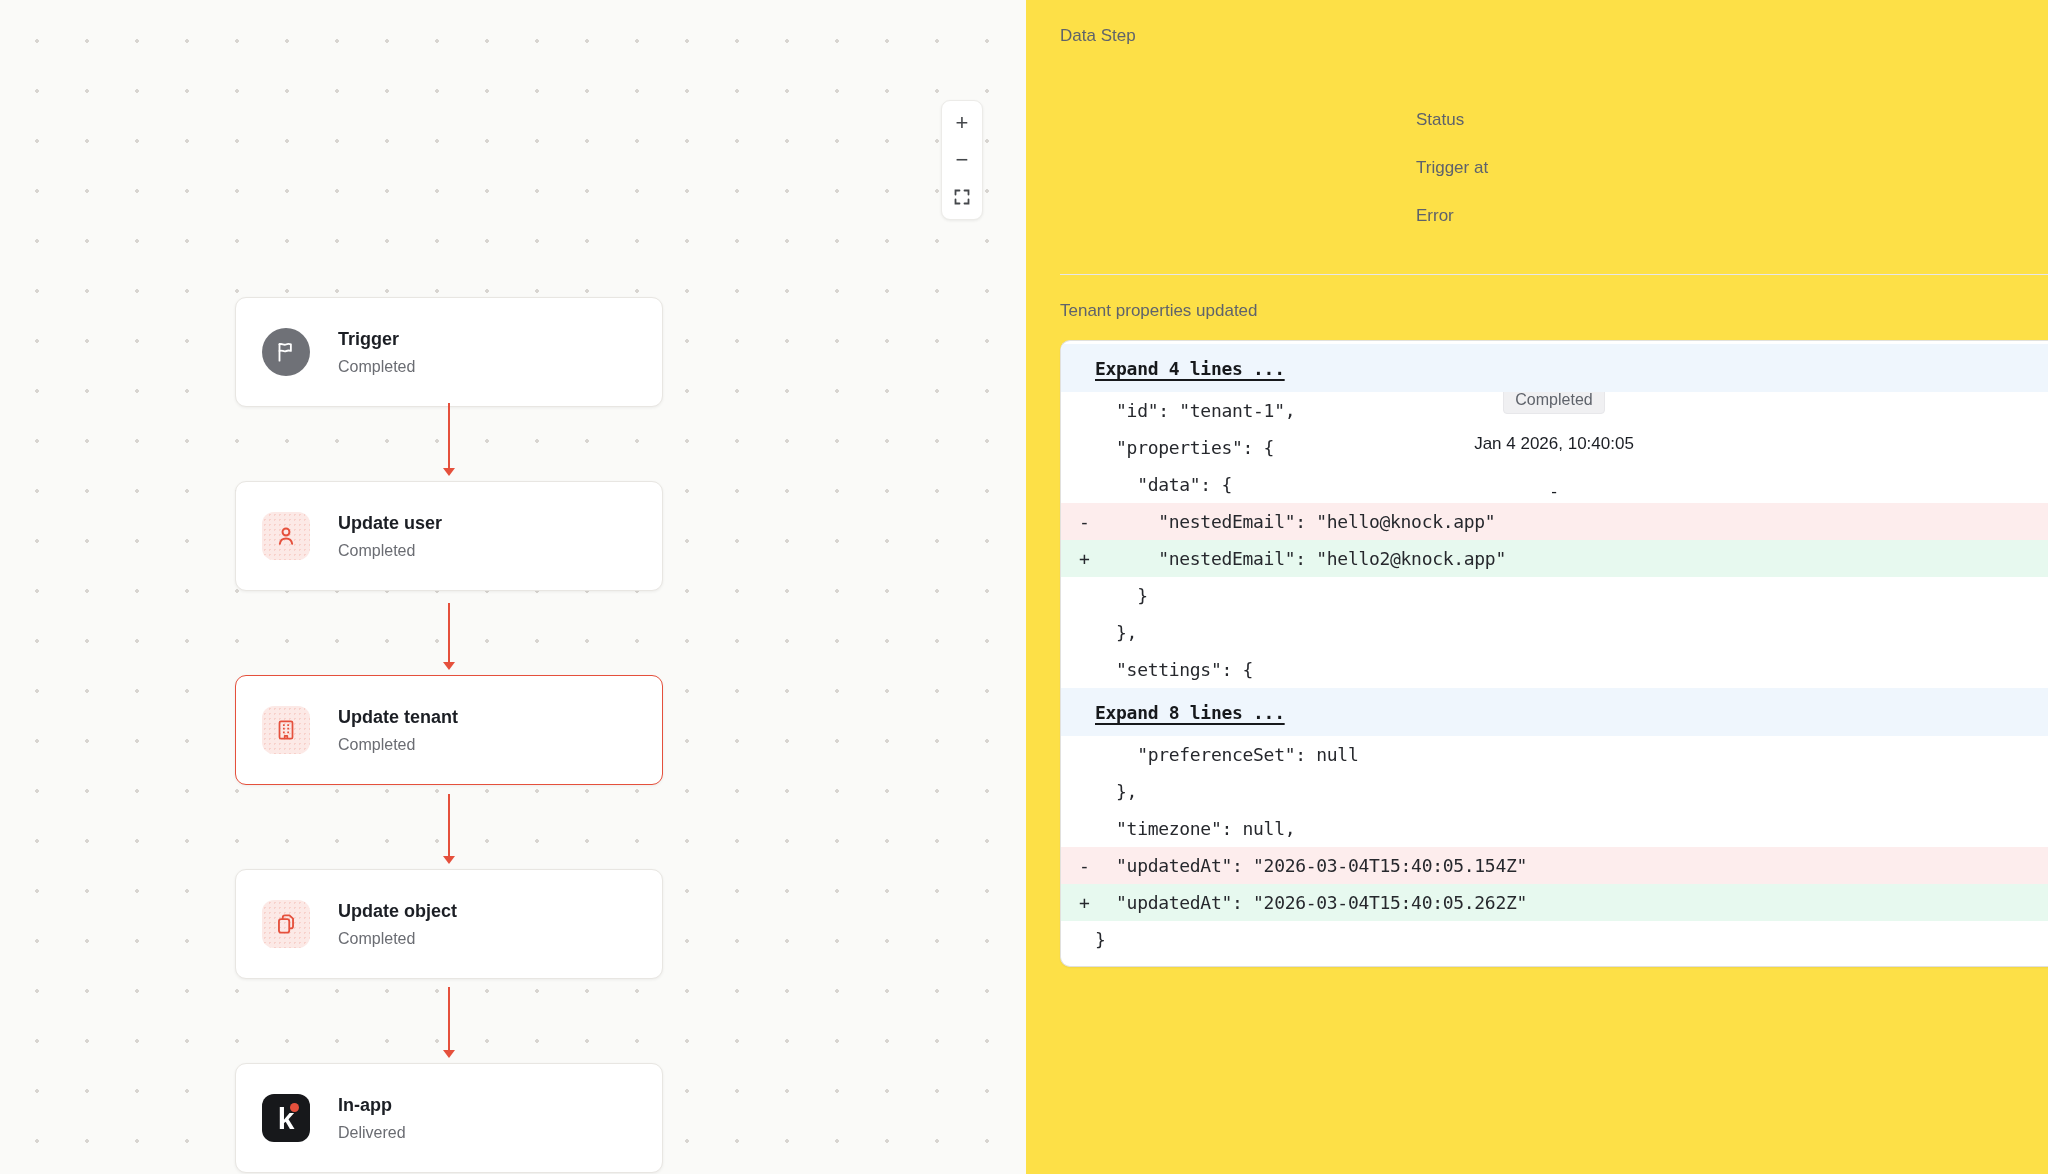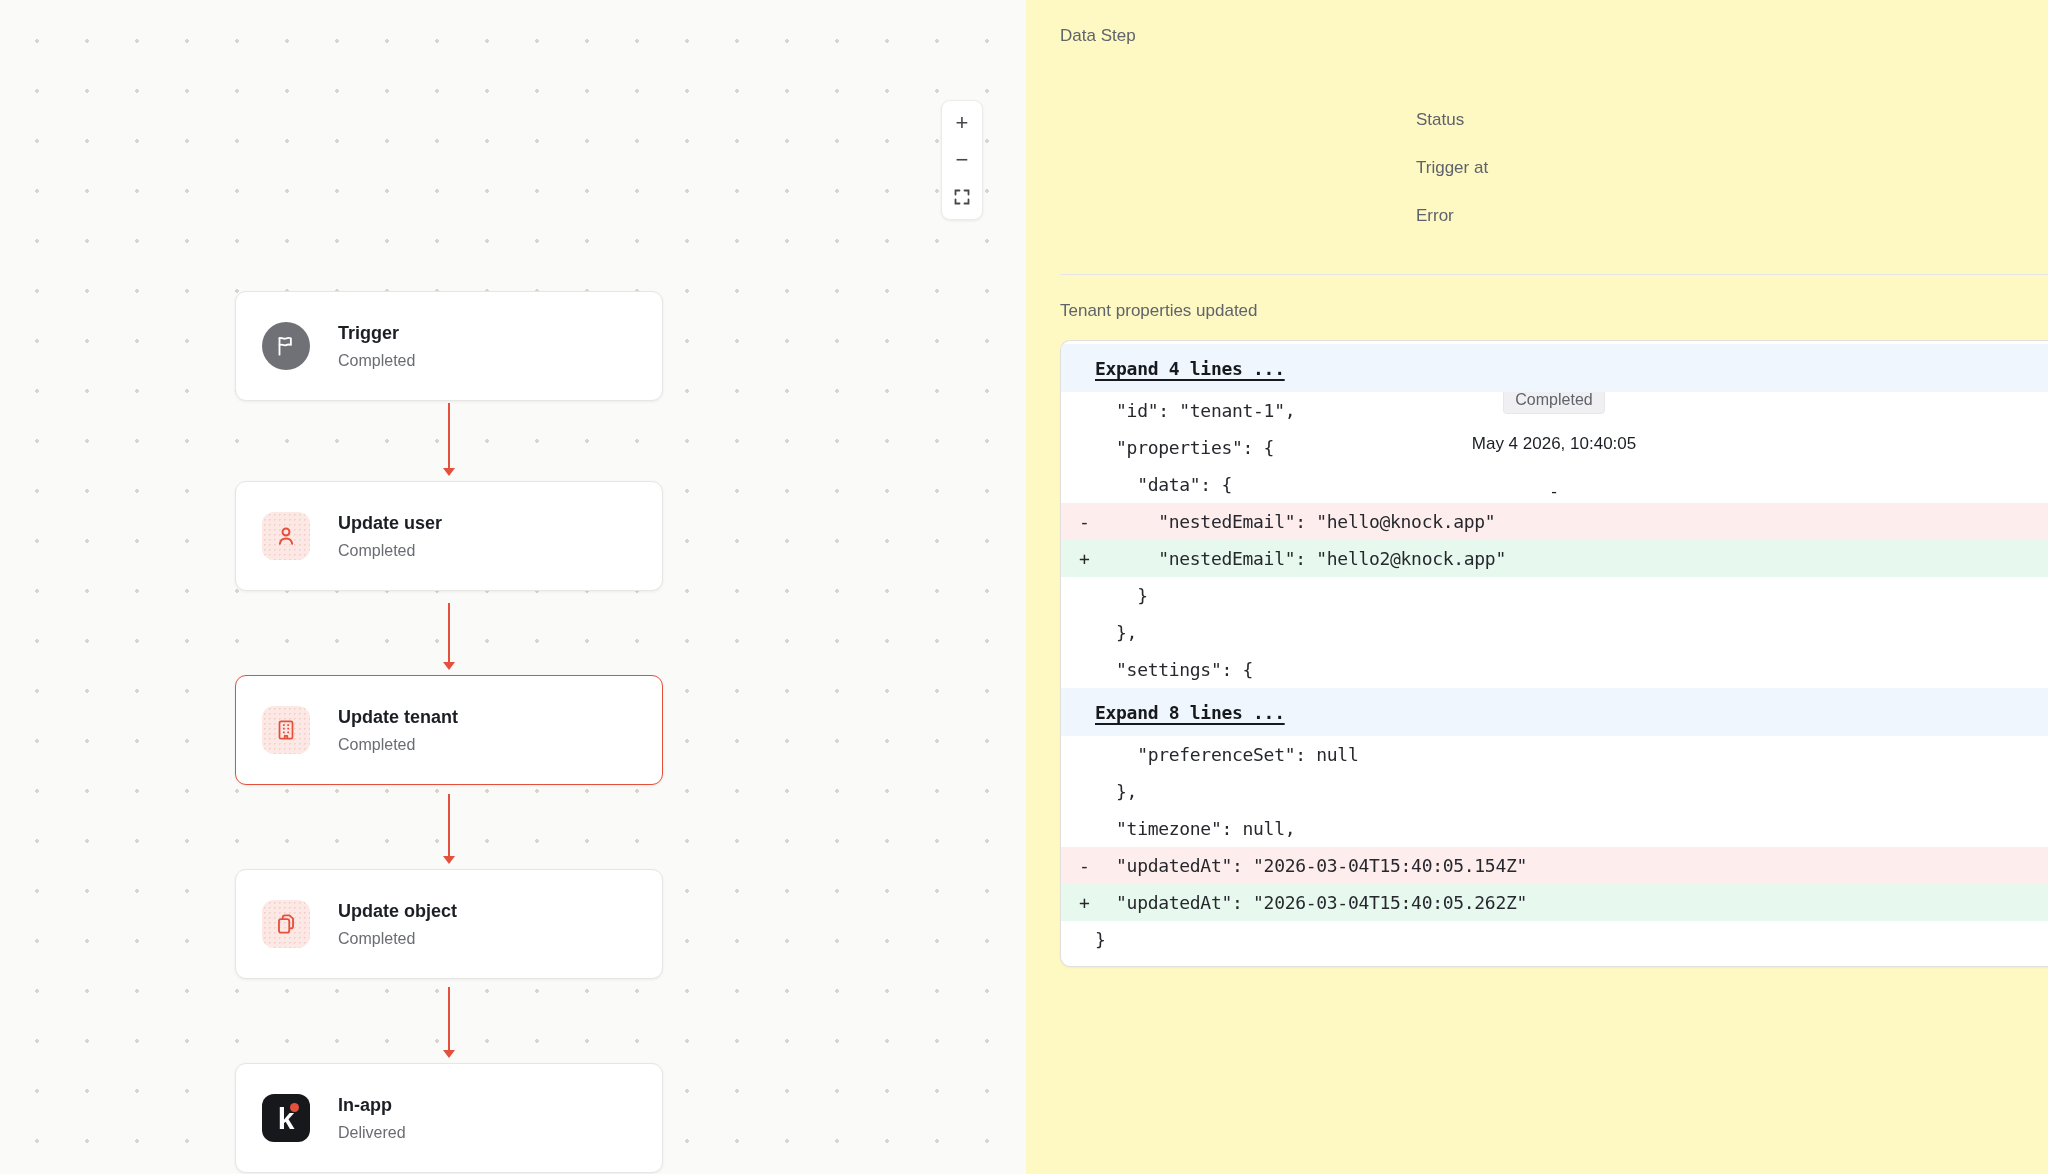--- a/index.html
+++ b/index.html
@@ -29,21 +29,21 @@
     font-size:22px;color:#44474b;cursor:pointer;border-radius:6px;
   }
   
   .node{
     position:absolute;left:235px;width:428px;height:110px;background:#fff;
     border:1px solid #e8e6e2;border-radius:11px;
     box-shadow:0 1px 3px rgba(0,0,0,.06);
     display:flex;align-items:center;box-sizing:border-box;padding:0 0 0 26px;
   }
   .node.selected{border:1.8px solid #e5503c;}
-  .pos-0{top:291px}.pos-1{top:481px}.pos-2{top:675px}.pos-3{top:869px}.pos-4{top:1063px}
+  .pos-0{top:297px}.pos-1{top:481px}.pos-2{top:675px}.pos-3{top:869px}.pos-4{top:1063px}
   .node-icon{
     width:48px;height:48px;border-radius:12px;flex:0 0 48px;
     display:flex;align-items:center;justify-content:center;position:relative;
   }
   .node-icon.v-gray{background:#6f7177;border-radius:50%;}
   .node-icon.v-red{
     background:#fce9e6;
     background-image:radial-gradient(rgba(229,80,60,.16) 1px,transparent 1px);
     background-size:5px 5px;
   }
@@ -55,21 +55,21 @@
   .node-status{font-size:16px;color:#6a6c72;margin-top:7px;}
   
   .conn{position:absolute;left:441px;width:16px;}
   .conn::before{content:"";position:absolute;left:7px;top:0;bottom:7px;width:2px;background:#e5503c;}
   .conn::after{content:"";position:absolute;left:2px;bottom:0;width:0;height:0;
     border-left:6px solid transparent;border-right:6px solid transparent;border-top:8px solid #e5503c;}
   .conn-0{top:403px;height:73px}.conn-1{top:603px;height:67px}
   .conn-2{top:794px;height:70px}.conn-3{top:987px;height:71px}
   
   .panel{
-    position:absolute;left:1026px;top:0;width:1022px;height:1174px;background:#fef9c3;
+    position:absolute;left:1026px;top:0;width:1022px;height:1174px;background:#fde047;
     box-sizing:border-box;padding:26px 0 0 34px;
   }
   .eyebrow{font-size:17px;color:#5f636b;}
   .panel-title{font-size:21px;font-weight:700;color:#16181d;margin-top:23px;letter-spacing:.1px;}
   .fields{margin-top:64px;}
   .field-row{display:flex;align-items:center;height:32px;margin-bottom:16px;flex-direction:column;}
   .field-label{width:276px;flex:0 0 276px;font-size:17px;color:#5e626b;}
   .field-value{font-size:17px;color:#1b1e24;}
   .badge{
     display:inline-block;background:#f0f0f2;border:1px solid #e7e7ea;border-radius:4px;
@@ -187,21 +187,21 @@
 <div class="panel">
   <div class="eyebrow">Data Step</div>
 
   <div class="fields">
       <div class="field-row">
         <div class="field-label">Status</div>
         <div class="field-value"><span class="badge">Completed</span></div>
       </div>
       <div class="field-row">
         <div class="field-label">Trigger at</div>
-        <div class="field-value">May 4 2026, 10:40:05</div>
+        <div class="field-value">Jan 4 2026, 10:40:05</div>
       </div>
       <div class="field-row">
         <div class="field-label">Error</div>
         <div class="field-value">-</div>
       </div>
     </div>
 
   <hr class="panel-hr">
 
 

